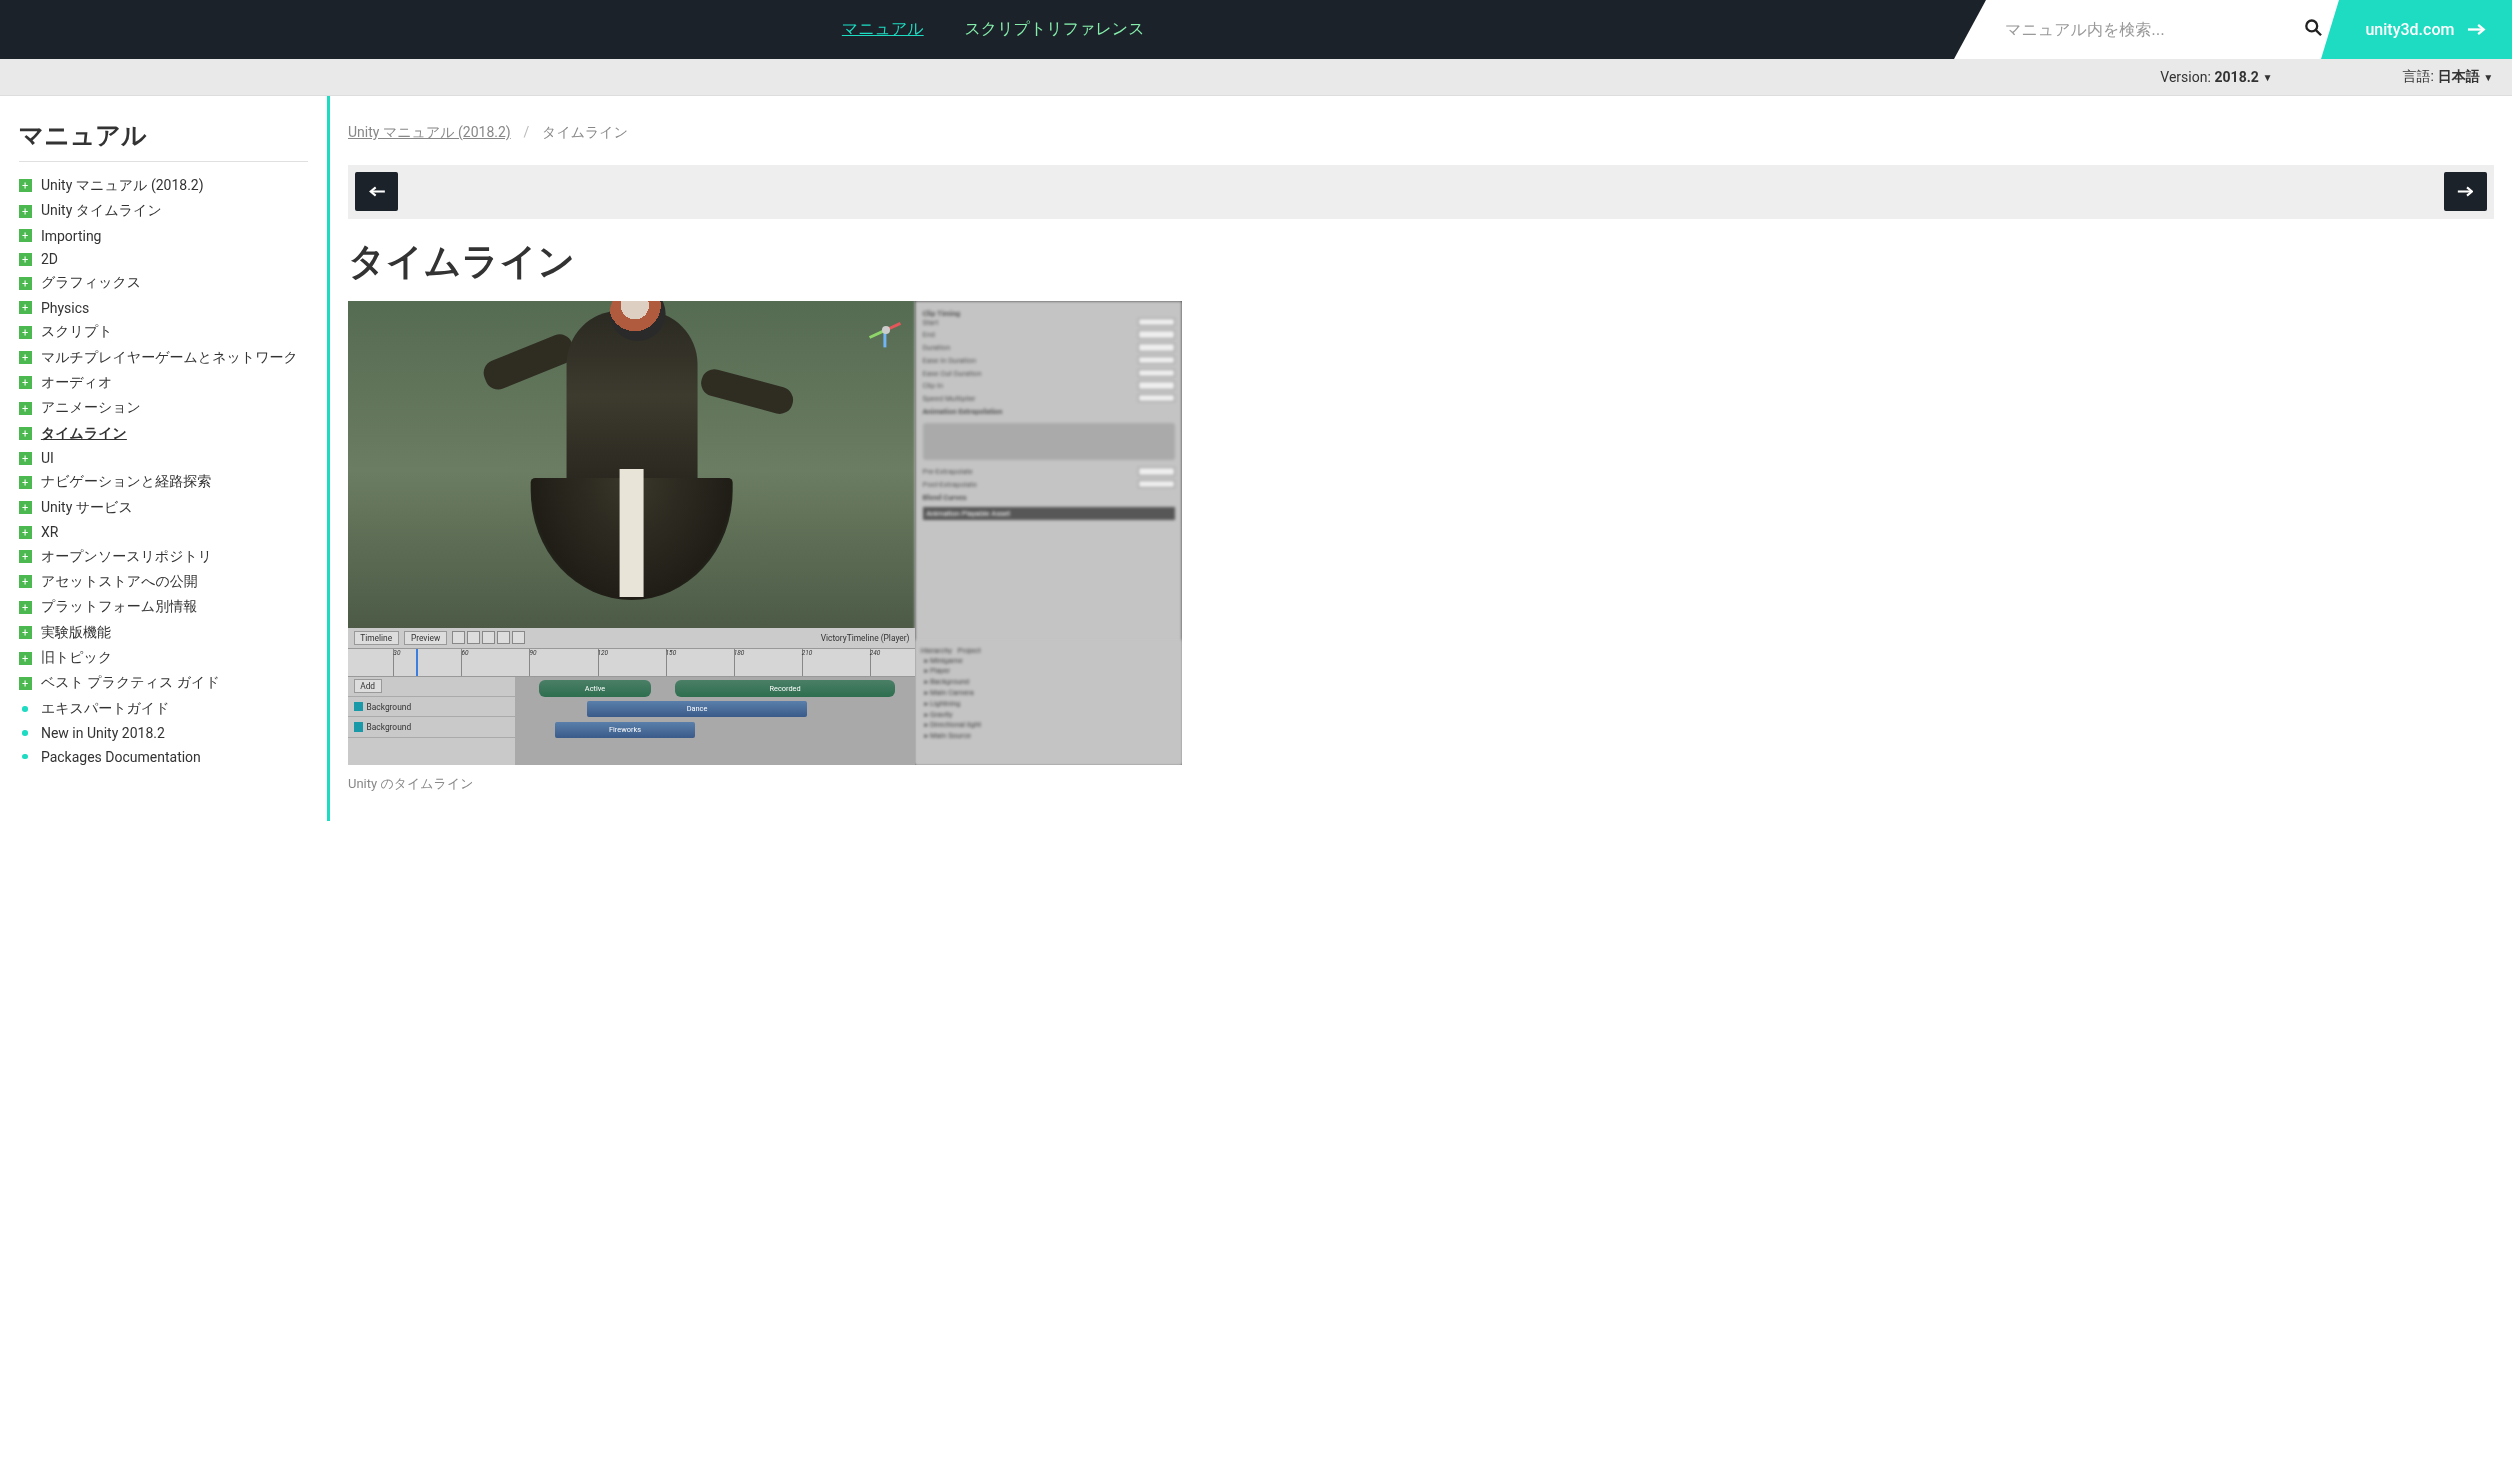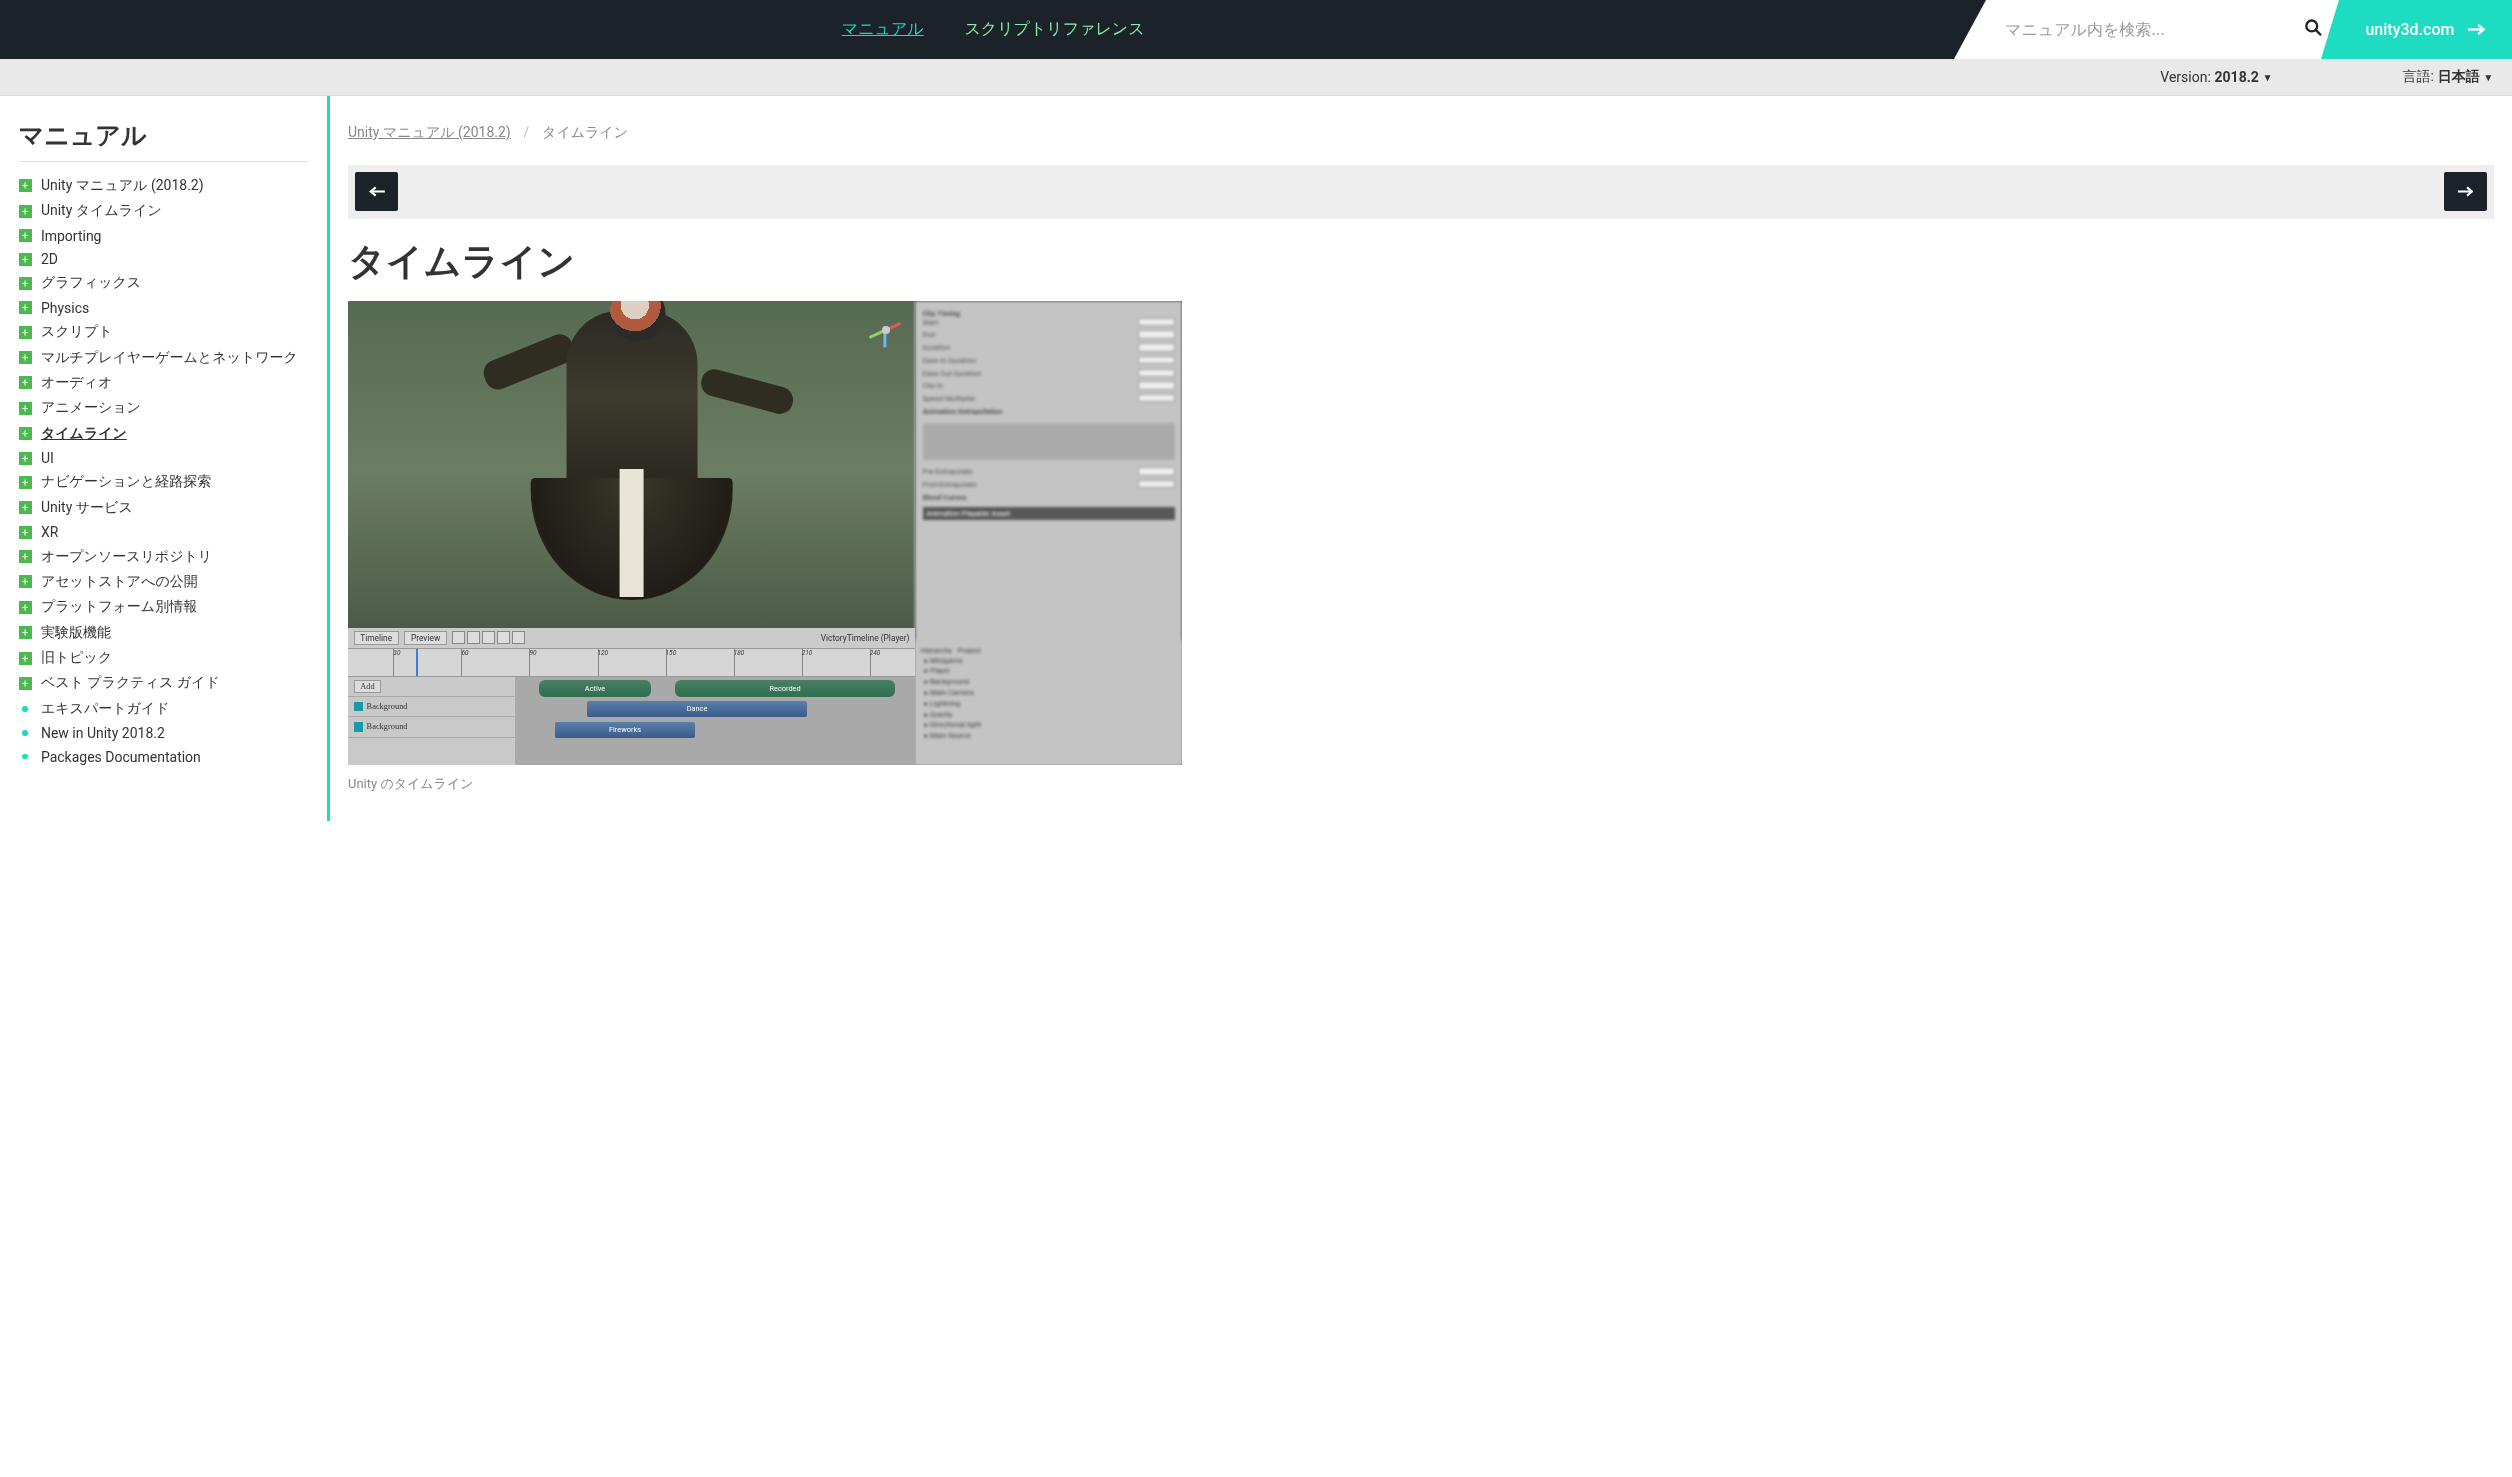--- a/index.html
+++ b/index.html
@@ -85,21 +85,21 @@
 
 .timeline-panel { position:absolute; left:0; bottom:12px; width:68%; height:27%; background:#c0c0c0; font-size:8.4px; color:#333; filter: blur(0.7px); }
 .tl-top { height:20.4px; background:#cbcbcb; display:flex; align-items:center; padding:0 5.6px; gap:5.6px; border-bottom:0.9px solid #999; }
 .tl-tab { background:#ddd; padding:0.9px 5.6px; border:0.9px solid #999; }
 .tl-play-group { display:flex; gap:1.9px; }
 .tl-btn { width:13px; height:13px; background:#ddd; border:0.9px solid #888; }
 .tl-ruler { height:28px; background:#d6d6d6; position:relative; border-bottom:0.9px solid #999;font-style:italic; }
 .tl-tick { position:absolute; top:0; width:0.9px; height:100%; background:#888; }
 .tl-playhead { position:absolute; top:0; width:1.9px; height:100%; background:#3a7fe0; }
 .tl-track-area { display:flex; height:calc(100% - 35px); }
-.tl-track-headers { width:167px; background:#c9c9c9;font-family:Liberation Serif, serif; }
+.tl-track-headers { width:167px; background:#c9c9c9; }
 .tl-track-h { height:20.4px; display:flex; align-items:center; padding:0 5.6px; border-bottom:0.9px solid #aaa; gap:3.7px; }
 .tl-track-h .sq { width:9.3px; height:9.3px; background:#1a9aa8; }
 .tl-clips { flex:1; position:relative; background:#a9a9a9; }
 .tl-clip { position:absolute; height:16.7px; border-radius:1.9px; display:flex; align-items:center; justify-content:center; color:#fff; font-size:7.4px; }
 .tl-clip.green { background: linear-gradient(180deg,#4a7f66,#2e6e4f); border-radius: 6px; }
 .tl-clip.blue { background: linear-gradient(180deg,#5a7faa,#3a5b8a); }
 
 .caption { font-size: 13px; color:#888; margin-top: 9.3px; }
 </style>
 </head>

